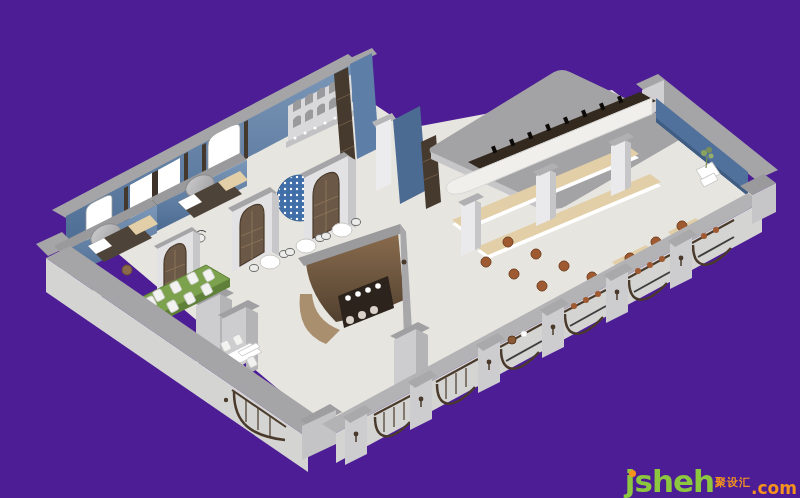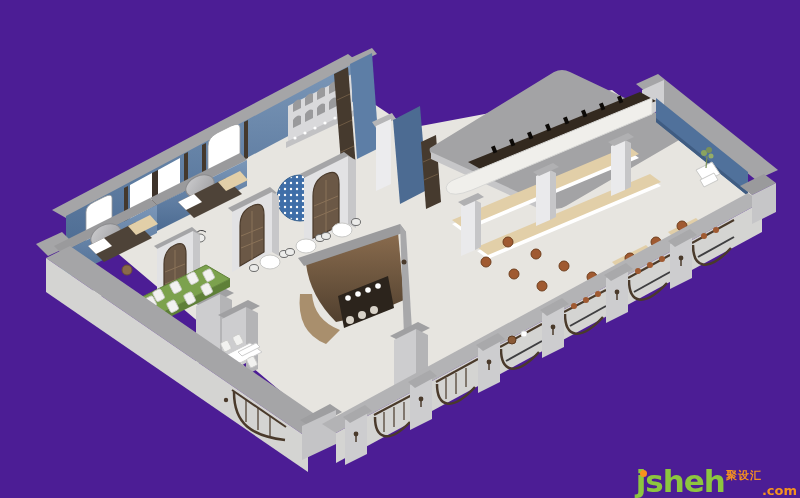--- a/index.html
+++ b/index.html
@@ -30,21 +30,21 @@
   .s-bronze{stroke:var(--bronze);fill:none}
   .s-dark{stroke:#3f3f41;fill:none}
   .chair{fill:#f2f2f0;stroke:#c9c9c7;stroke-width:.8}
   .minichair{fill:#ececea;stroke:#6b6b6b;stroke-width:1}
   
   .watermark{position:absolute;right:3px;bottom:1px;display:flex;align-items:flex-end;line-height:1;}
   .wm-brand{font-weight:bold;font-size:31px;color:var(--wm_green);letter-spacing:-1px;position:relative;}
   .wm-dot{position:absolute;left:4px;top:4px;width:7px;height:7px;border-radius:50%;background:var(--wm_orange);}
   .wm-col{display:flex;flex-direction:row;align-items:flex-start;margin-left:1px;}
   .wm-cjk{font-weight:bold;font-size:11px;color:var(--wm_orange);letter-spacing:1px;}
-  .wm-suffix{font-weight:bold;font-size:13px;color:var(--wm_orange);margin-top:14px;}
+  .wm-suffix{font-weight:bold;font-size:17px;color:var(--wm_orange);margin-top:3px;}
 </style>
 </head>
 <body style="background: rgb(255, 255, 255);">
 
 <figure class="stage" style="margin:0">
 <svg width="800" height="498" viewBox="0 0 800 498">
   <defs>
     <linearGradient id="gradBrown" x1="0" y1="0" x2="0" y2="1">
       <stop offset="0" stop-color="#8a6c4e"></stop>
           <stop offset="1" stop-color="#51402f"></stop>

